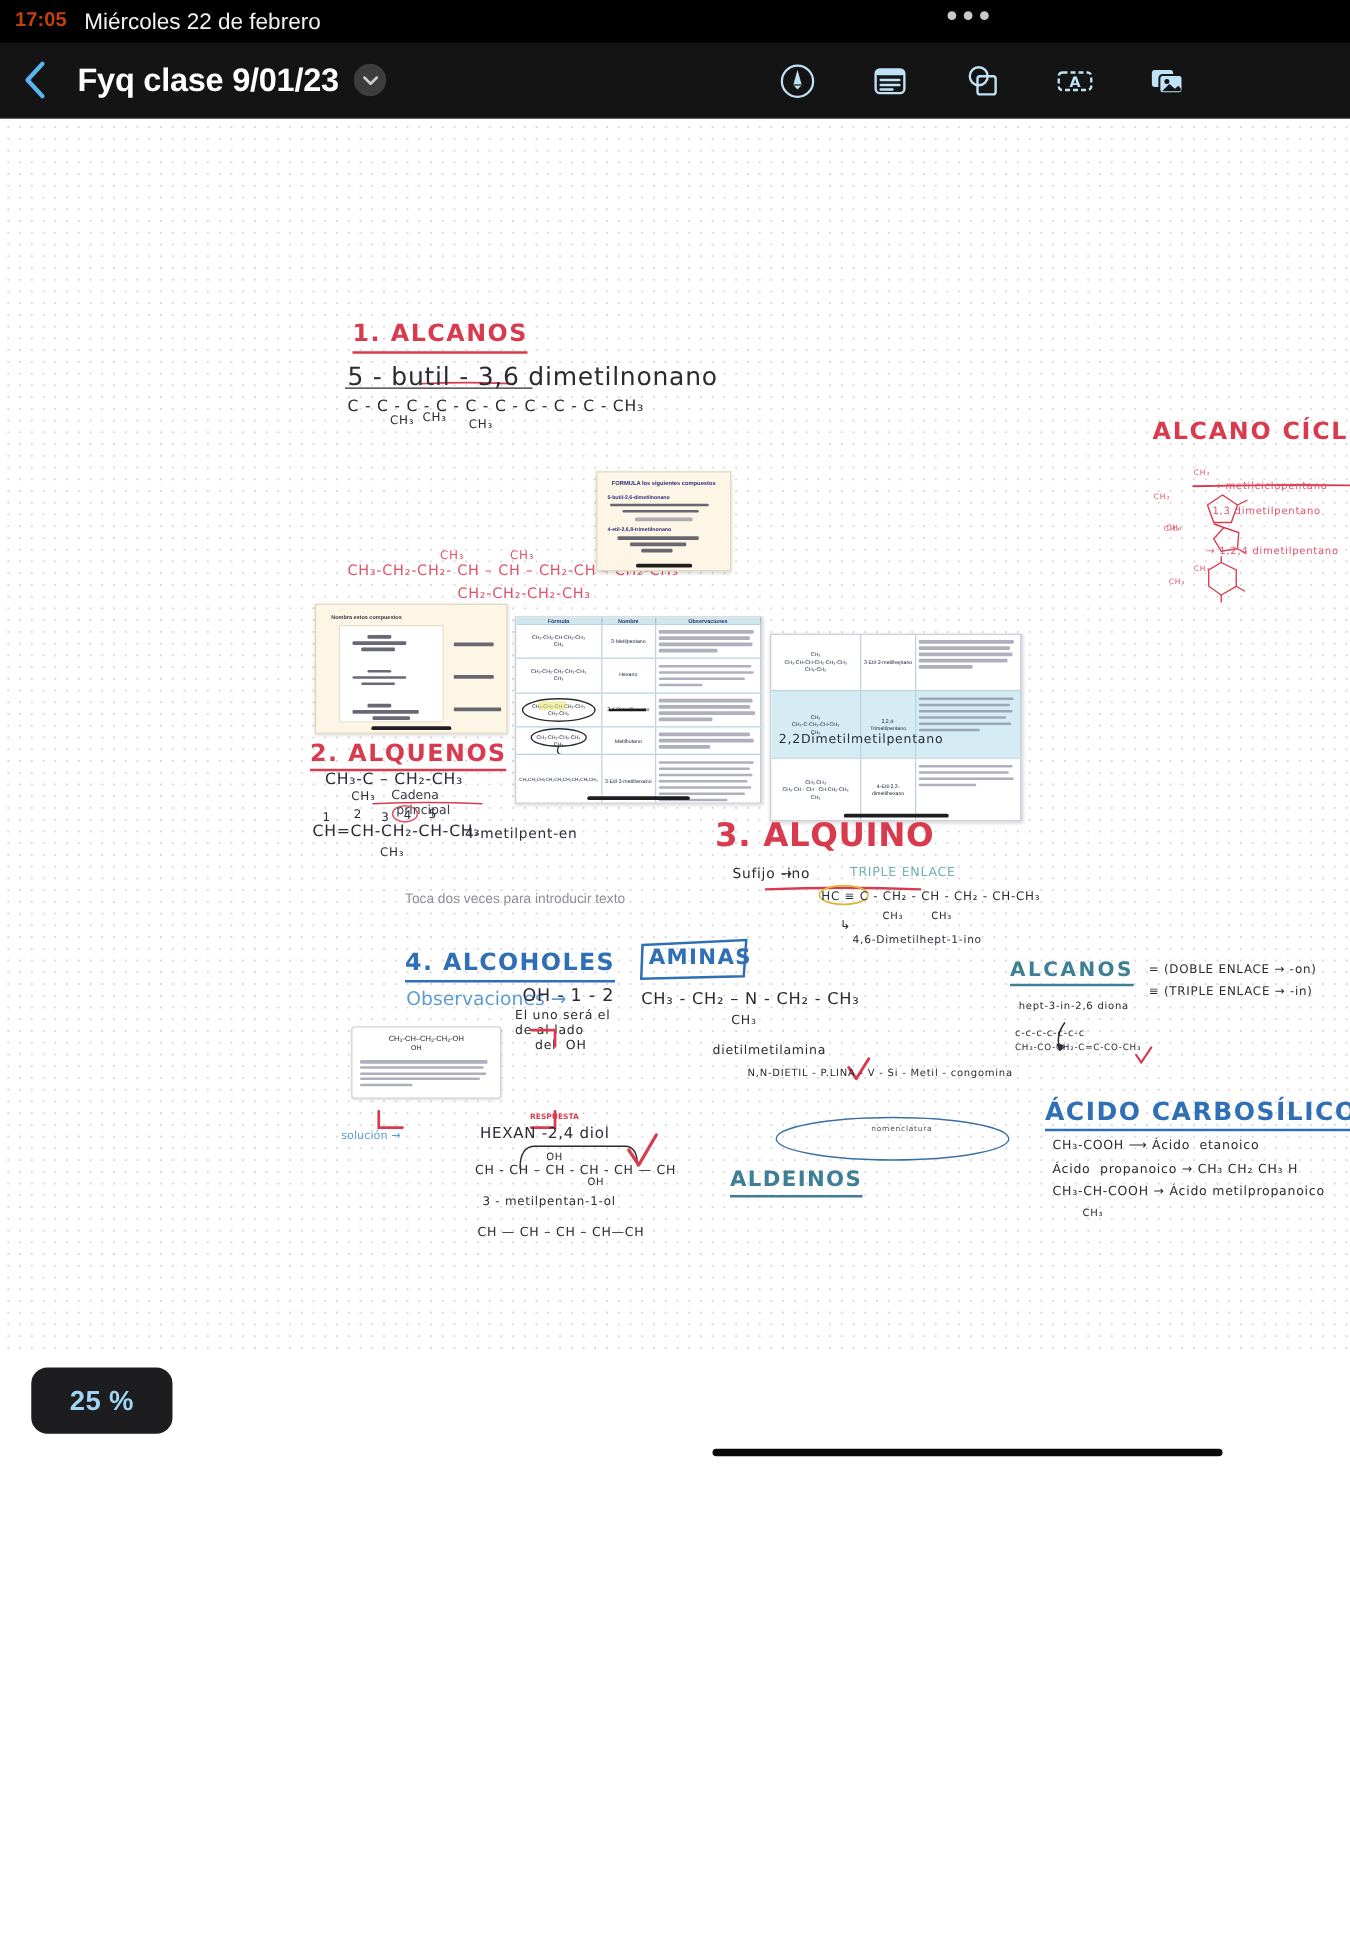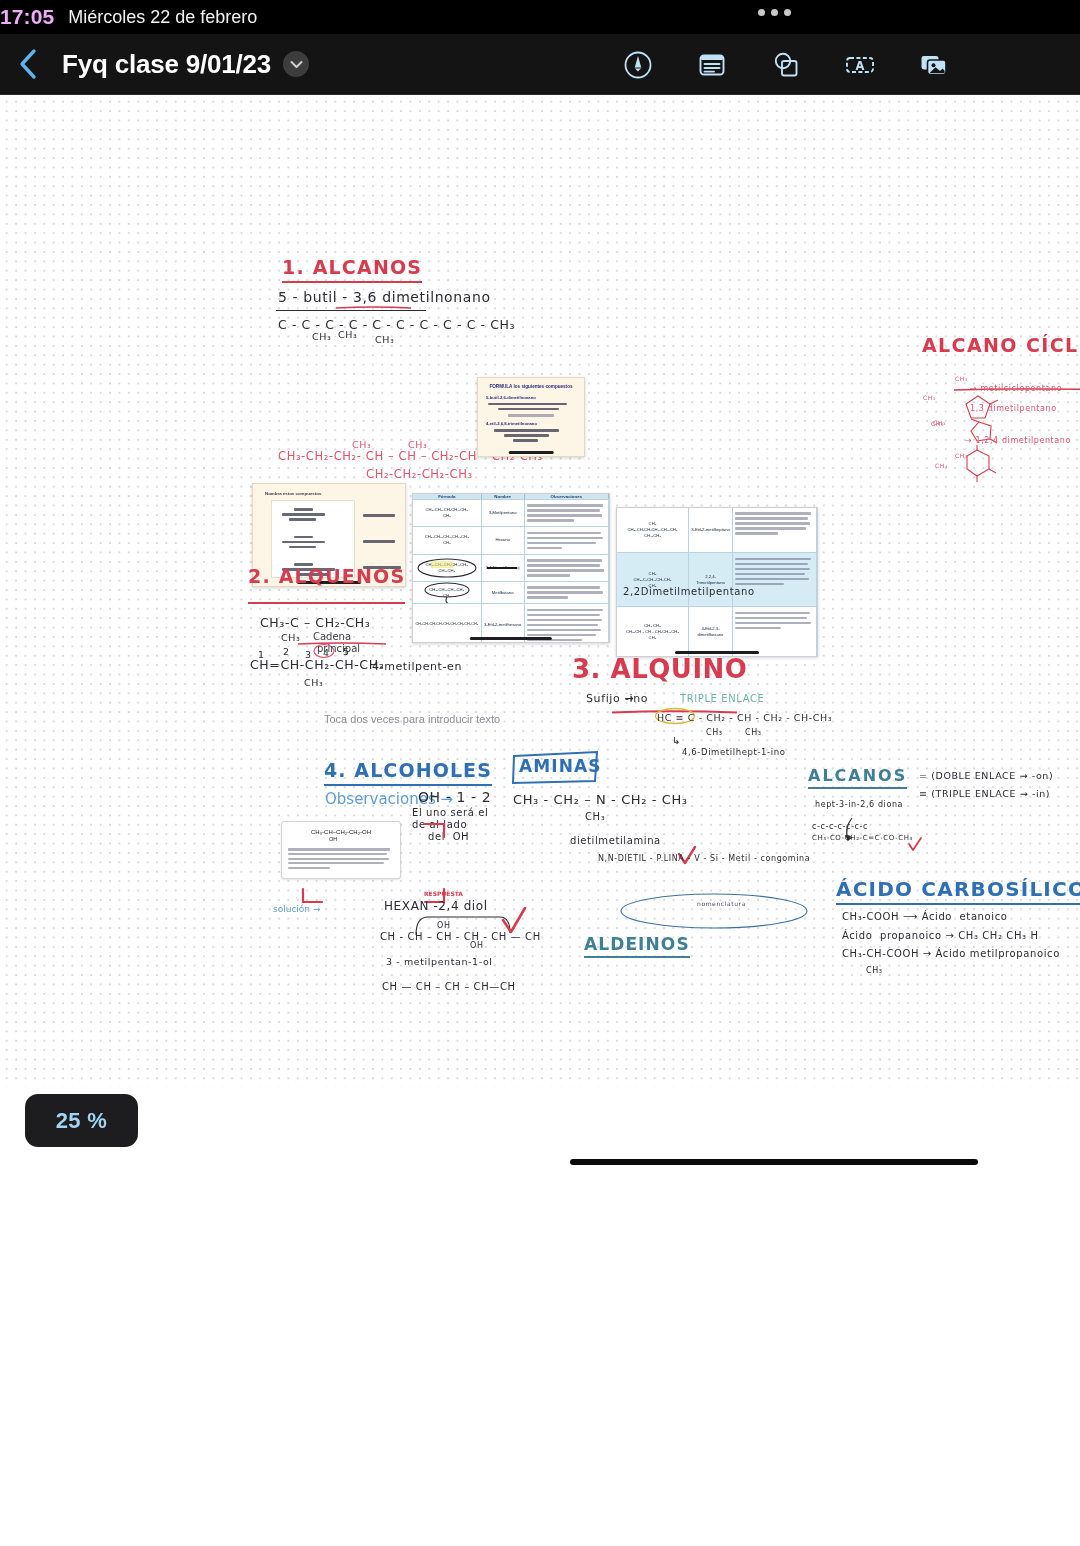--- a/index.html
+++ b/index.html
@@ -10,22 +10,22 @@
     overflow: hidden;
   }
   #app { position: relative; width: 1080px; height: 1546px; background: #000; }
 
   
   .statusbar {
     position: absolute; top: 0; left: 0; width: 1080px; height: 34px;
     background: #000; display: flex; align-items: center;
   }
   .sb-time {
-    color: #f0abfc; font-size: 21px; font-weight: 600;
-    margin-left: 0; letter-spacing: .1px;
+    color: #c2410c; font-size: 16px; font-weight: 600;
+    margin-left: 12px; letter-spacing: .1px;
   }
   .sb-date {
     color: #f2f2f2; font-size: 18px; font-weight: 500; margin-left: 14px;
   }
   .sb-dots {
     position: absolute; left: 758px; top: 9px;
     display: flex; gap: 6px; align-items: center;
   }
   .sb-dots i { width: 7px; height: 7px; border-radius: 50%; background: #c9c9c9; display:block; }
 
@@ -238,21 +238,21 @@
   <div class="canvas">
     <div class="page">
 
       <div class="ink head-red ul-red" style="left:282px; top:162px; padding-bottom:3px;">1. ALCANOS</div>
       <div class="ink" style="left:300px; top:183px; width:75px; height:4px;">
         <svg width="75" height="4">
             <path d="M0,2 Q37,0 75,2" stroke="#d93b4e" stroke-width="1.4" fill="none"></path>
           </svg>
       </div>
 
-      <div class="ink chem" style="left:278px; top:195px; font-size:14px;">5 - butil - 3,6 dimetilnonano</div>
+      <div class="ink chem" style="left:278px; top:195px; font-size:20px;">5 - butil - 3,6 dimetilnonano</div>
       <div class="ink" style="left:276px; top:215px; width:150px; border-bottom:1.6px solid #2b2b33;"></div>
 
       <div class="ink chem" style="left:278px; top:223px;">C - C - C - C - C - C - C - C - C - CH₃</div>
       <div class="ink chem chem-sm" style="left:312px; top:237px;">CH₃</div>
       <div class="ink chem chem-sm" style="left:338px; top:235px;">CH₃</div>
       <div class="ink chem chem-sm" style="left:375px; top:240px;">CH₃</div>
 
       <div class="ink chem chem-sm chem-red" style="left:352px; top:345px;">CH₃</div>
       <div class="ink chem chem-sm chem-red" style="left:408px; top:345px;">CH₃</div>
       <div class="ink chem chem-red" style="left:278px; top:355px; font-size:11.5px;">CH₃-CH₂-CH₂- CH – CH – CH₂-CH – CH₂-CH₃</div>
@@ -453,21 +453,21 @@
                 <div class="blurline" style="width:91%"></div>
               <div class="blurline" style="width:96%"></div>
                 <div class="blurline" style="width:58%"></div>
             </div>
           </div>
         </div>
         <div class="ink chem" style="left:6px; top:78px; font-size:10px; color:#2b2b33;">2,2Dimetilmetilpentano</div>
         <div class="embed-bar"></div>
       </div>
 
-      <div class="ink head-red ul-red" style="left:248px; top:471px; padding-bottom:15px;">2. ALQUENOS</div>
+      <div class="ink head-red ul-red" style="left:248px; top:498px; padding-bottom:1px;">2. ALQUENOS</div>
       <div class="ink" style="left:262px; top:519px; width:88px; height:4px;">
         <svg width="88" height="4">
             <path d="M0,2 Q44,0 88,2" stroke="#d93b4e" stroke-width="1.3" fill="none"></path>
           </svg>
       </div>
 
       <div class="ink chem" style="left:260px; top:521px;">CH₃-C – CH₂-CH₃</div>
       <div class="ink chem chem-sm" style="left:281px; top:538px;">CH₃</div>
       <div class="ink" style="left:276px; top:530px;">
         <svg width="24" height="16">

